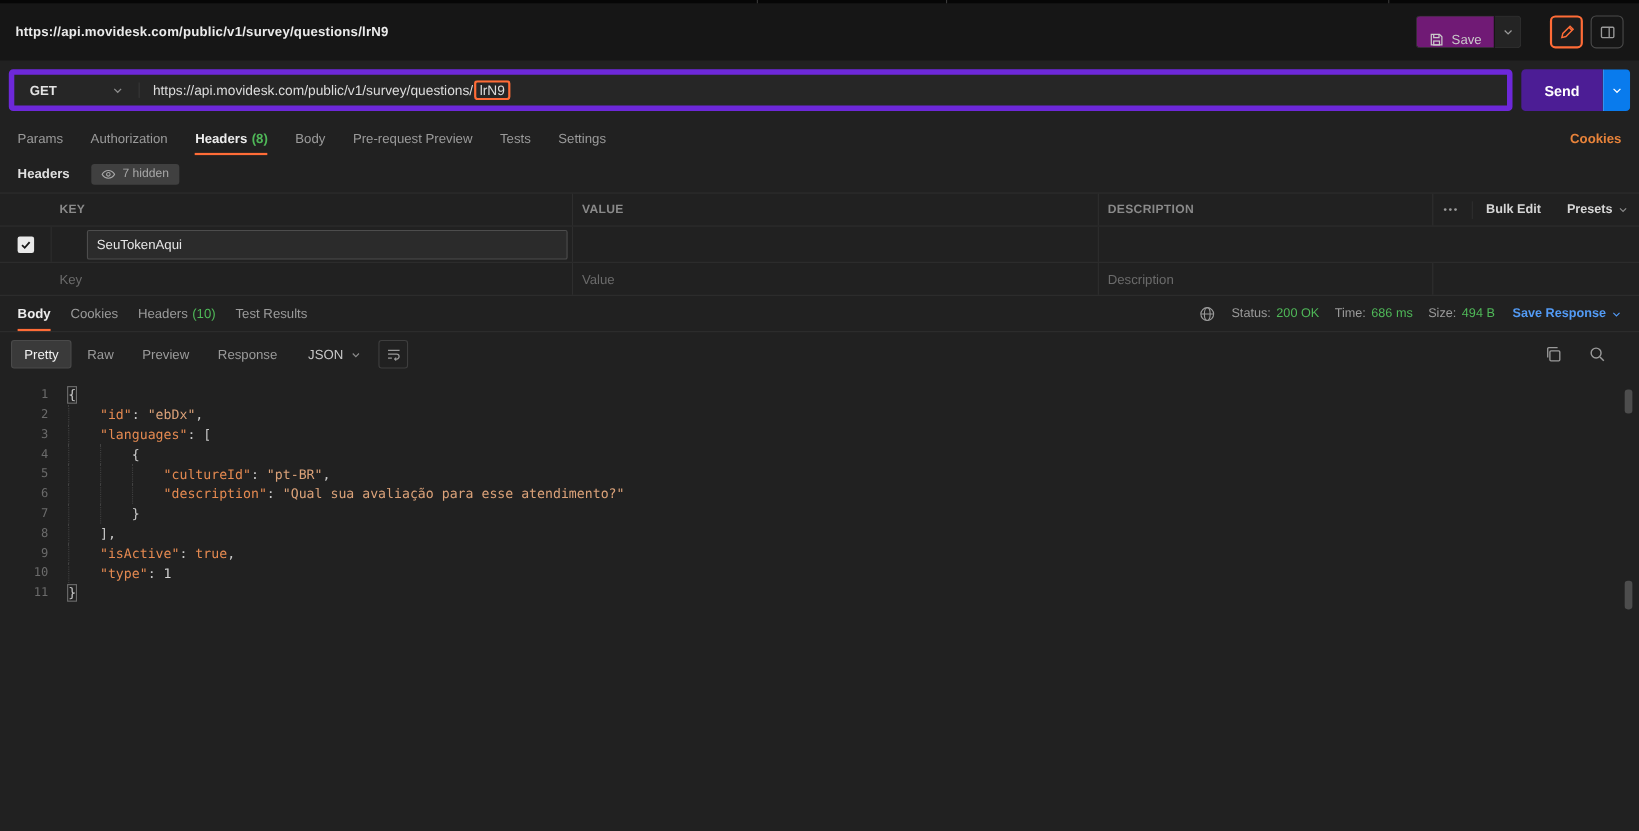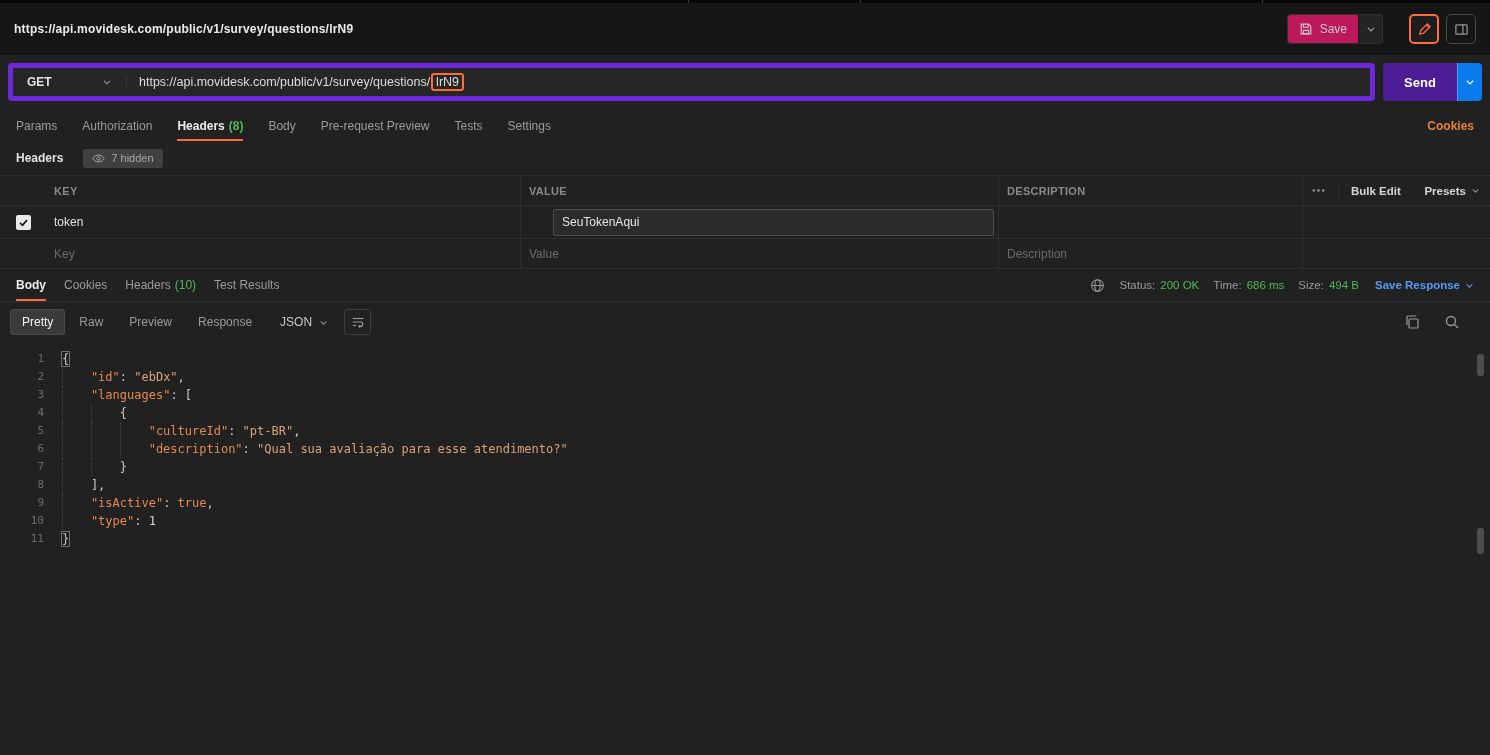--- a/index.html
+++ b/index.html
@@ -8,21 +8,21 @@
 
   
   .tabstrip { height: 3px; background: #060606; position: relative; flex: 0 0 auto; }
   .tabstrip .tdiv { position: absolute; top: 0; width: 1px; height: 3px; background: #3a3a3a; }
 
   
   .topbar { height: 52px; background: #161616; display: flex; align-items: center; padding: 0 14px; flex: 0 0 auto; }
   .topbar-title { font-size: 12px; font-weight: 700; color: #ebebeb; letter-spacing: .2px; }
   .topbar-right { margin-left: auto; display: flex; align-items: center; }
   .save-group { display: flex; }
-  .save-btn { display: flex; align-items: center; gap: 7px; height: 30px; background: #be185d; border: 1px solid #303030; border-right: none; border-radius: 4px 0 0 4px; padding: 0 11px; color: #c9c9c9; font-size: 12px; cursor: pointer; }
+  .save-btn { display: flex; align-items: flex-end; gap: 7px; height: 30px; background: #701a75; border: 1px solid #303030; border-right: none; border-radius: 4px 0 0 4px; padding: 0 11px; color: #c9c9c9; font-size: 12px; cursor: pointer; }
   .save-caret { height: 30px; width: 25px; background: #242424; border: 1px solid #303030; border-left: 1px solid #161616; border-radius: 0 4px 4px 0; display: flex; align-items: center; justify-content: center; color: #9a9a9a; cursor: pointer; }
   .top-icons { display: flex; margin-left: 26px; gap: 7px; }
   .icon-btn { width: 30px; height: 30px; border-radius: 5px; display: flex; align-items: center; justify-content: center; cursor: pointer; }
   .icon-btn.edit { border: 2px solid #ff6c37; color: #ff6c37; background: #1d1d1d; }
   .icon-btn.panel { border: 1px solid #4a4a4a; color: #9a9a9a; }
 
   
   .request-bar { display: flex; align-items: center; padding: 8px 8px 9px 8px; flex: 0 0 auto; }
   .url-container { flex: 1; display: flex; align-items: center; height: 38px; background: #262626; border: 5px solid #6d28d9; border-radius: 4px; margin-right: 8px; cursor: text; }
   .method { width: 114px; flex: 0 0 auto; display: flex; align-items: center; justify-content: space-between; padding: 0 14px; color: #e3e3e3; font-size: 12px; font-weight: 700; border-right: 1px solid #373737; cursor: pointer; }
@@ -256,21 +256,20 @@
     </div>
 
     <div class="kv-row data">
       <div class="kv-cell cb">
         <span class="checkbox">
           <svg width="11" height="11" viewBox="0 0 16 16" fill="none" stroke="currentColor" stroke-width="2.4">
               <polyline points="3,8.5 6.5,12 13,4.5"></polyline>
             </svg>
         </span>
       </div>
-      <div class="kv-cell">token</div>
       <div class="kv-cell div" style="padding:0 4px">
         <div class="value-input">SeuTokenAqui</div>
       </div>
       <div class="kv-cell div"></div>
       <div class="kv-cell div"></div>
     </div>
 
     <div class="kv-row ph">
       <div class="kv-cell cb"></div>
       <div class="kv-cell ph-text">Key</div>

